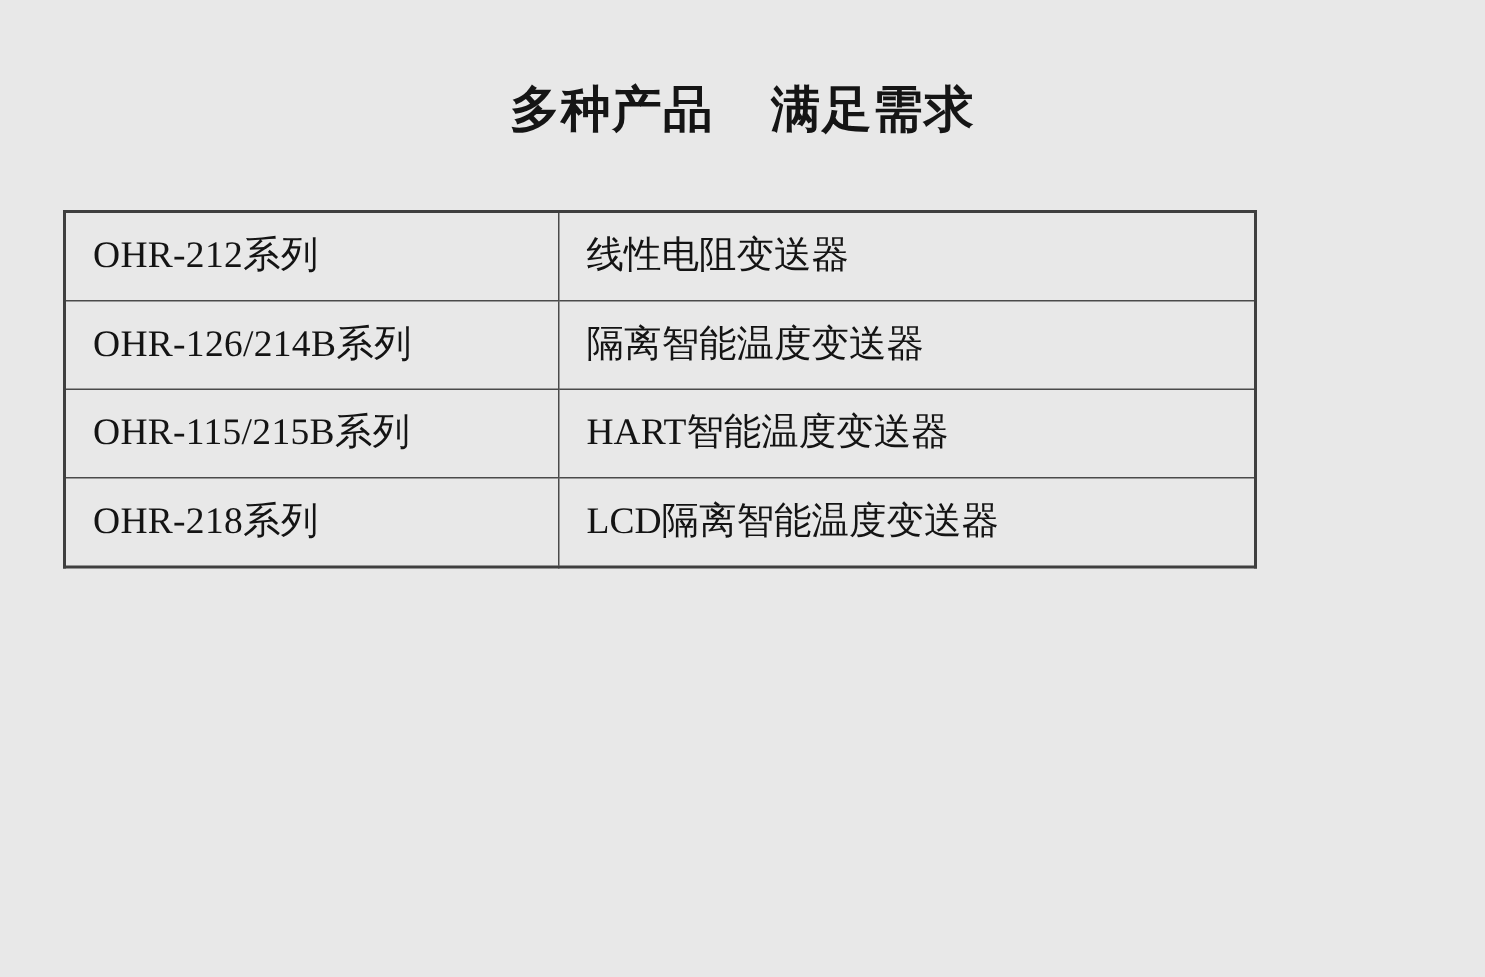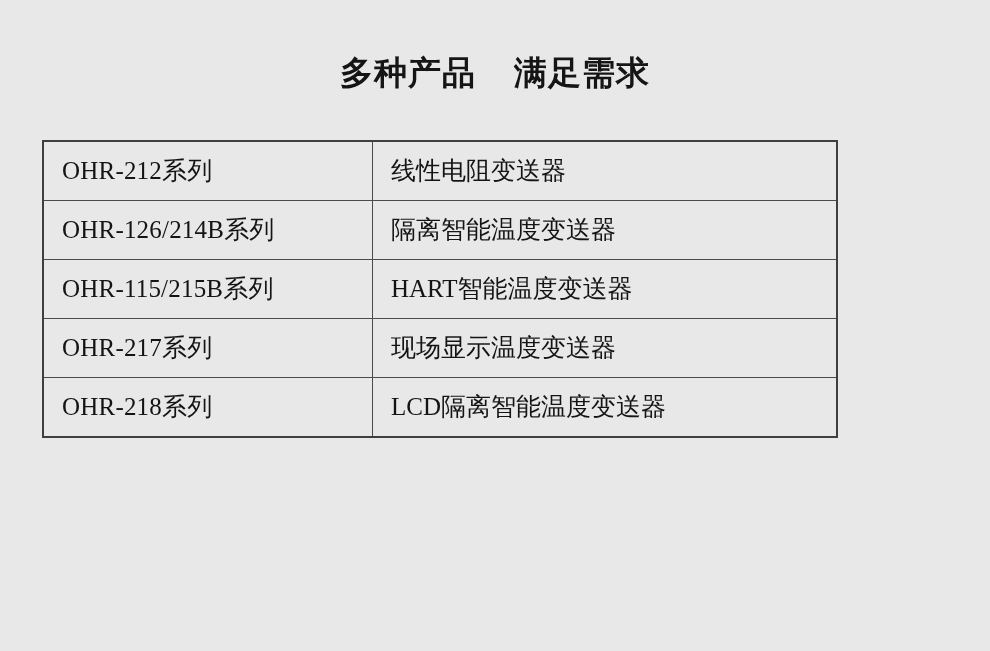--- a/index.html
+++ b/index.html
@@ -81,24 +81,20 @@
         </tr>
         <tr>
           <td class="col-model">OHR-126/214B系列</td>
           <td class="col-desc">隔离智能温度变送器</td>
         </tr>
         <tr>
           <td class="col-model">OHR-115/215B系列</td>
           <td class="col-desc">HART智能温度变送器</td>
         </tr>
         <tr>
-          <td class="col-model">OHR-217系列</td>
-          <td class="col-desc">现场显示温度变送器</td>
-        </tr>
-        <tr>
           <td class="col-model">OHR-218系列</td>
           <td class="col-desc">LCD隔离智能温度变送器</td>
         </tr>
       </tbody>
     </table>
   </div>
 
 </div>
 
 </body></html>

